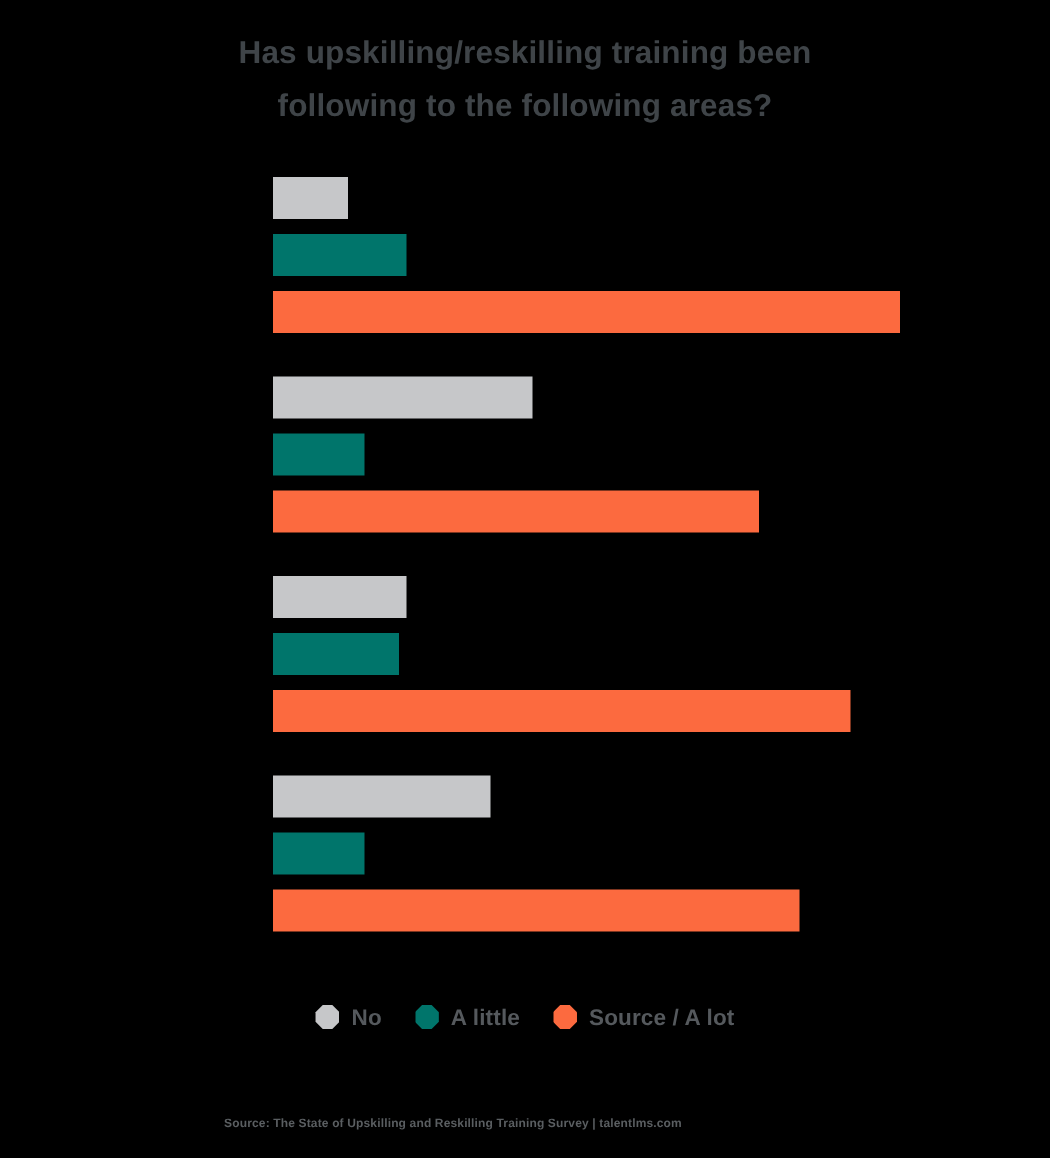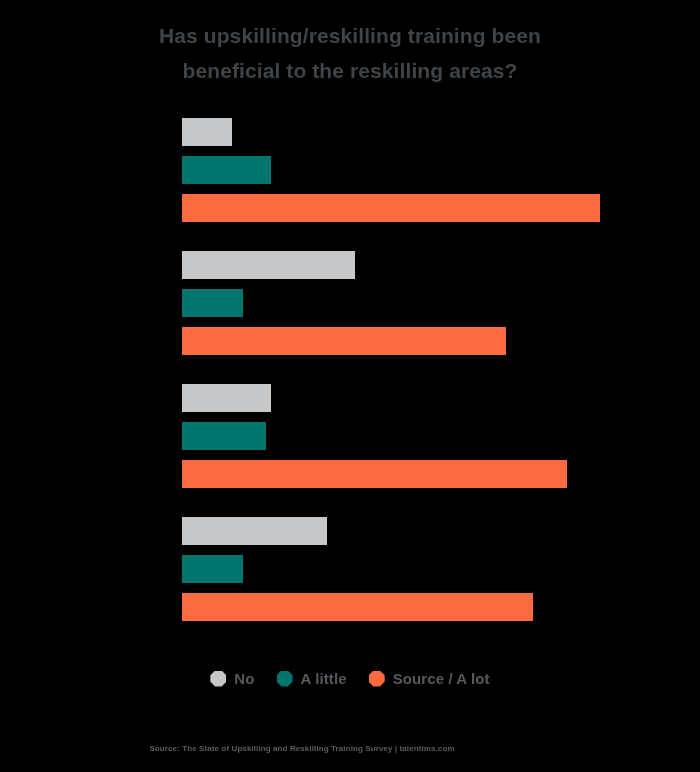--- a/index.html
+++ b/index.html
@@ -79,21 +79,20 @@
     left: 0;
     top: 670px;
     width: 700px;
     display: flex;
     justify-content: center;
     align-items: center;
     gap: 22px;
   }
   .legend-item {
     display: flex;
-    align-items: center;
     gap: 8px;
   }
   .legend-swatch {
     width: 16px;
     height: 16px;
     border-radius: 3px;
     clip-path: polygon(30% 0%, 70% 0%, 100% 30%, 100% 70%, 70% 100%, 30% 100%, 0% 70%, 0% 30%);
     flex: 0 0 auto;
   }
   .legend-swatch.series-no     { background: #c6c7c9; }
@@ -121,21 +120,21 @@
     white-space: nowrap;
   }
 </style>
 </head>
 <body>
 
 <div class="chart-root">
 
   <div class="chart-title">
     <span class="title-line">Has upskilling/reskilling training been</span>
-    <span class="title-line">beneficial to the reskilling areas?</span>
+    <span class="title-line">following to the following areas?</span>
   </div>
 
   <div class="plot-area">
 
     <div class="bar-group">
       <div class="bar-row">
         <div class="bar series-no" style="width: 50px;"></div>
       </div>
       <div class="bar-row">
         <div class="bar series-little" style="width: 89px;"></div>

